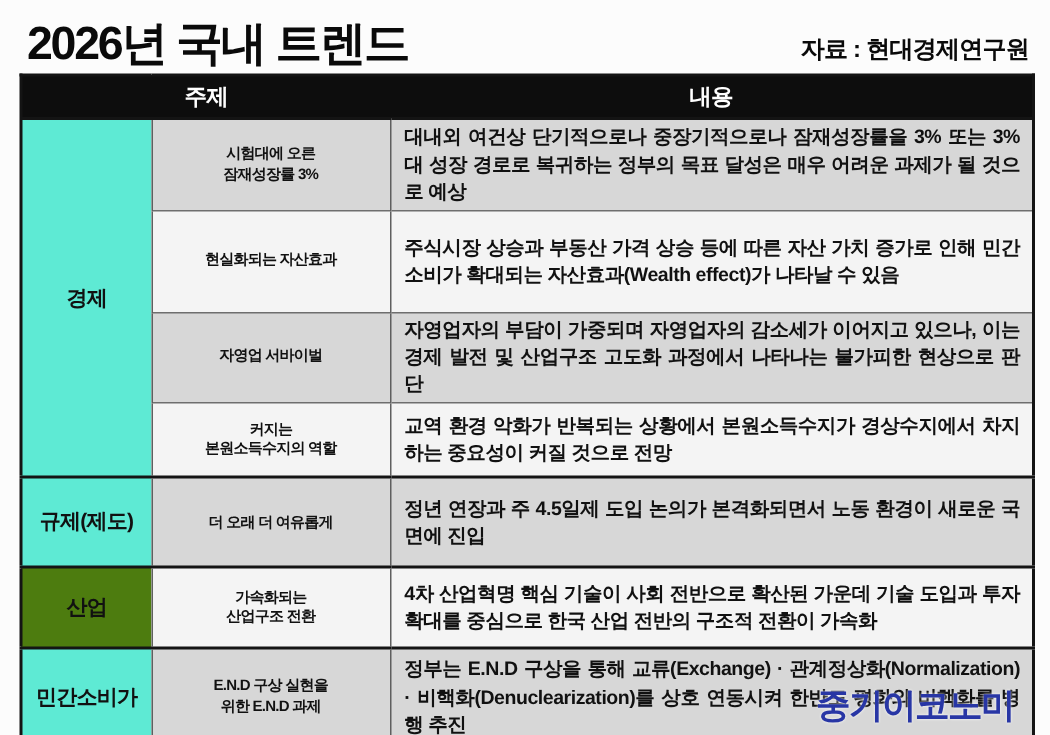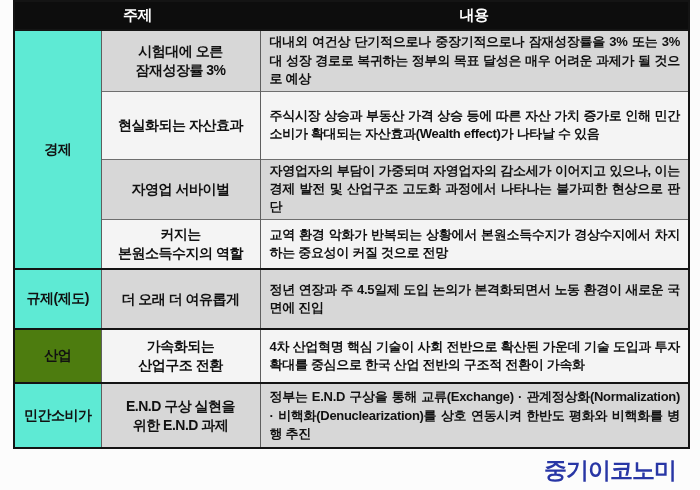--- a/index.html
+++ b/index.html
@@ -45,21 +45,21 @@
     border-bottom: 2px solid #141414;
   }
 
   td { box-sizing: border-box; vertical-align: middle; color: #111; }
 
   td.cat {
     text-align: center; font-weight: 800; font-size: 14px;
     letter-spacing: -0.5px;
   }
   td.topic {
-    text-align: center; font-weight: 800; font-size: 14px;
+    text-align: center; font-weight: 800; font-size: 10px;
     letter-spacing: -0.5px; white-space: pre-line; line-height: 1.35;
     border-left: 1px solid #5f5f5f;
     padding: 0 4px;
   }
   td.content {
     text-align: justify; font-weight: 700; font-size: 13px;
     letter-spacing: -0.3px; line-height: 1.42;
     border-left: 1px solid #5f5f5f;
     padding: 2px 8px 2px 9px;
   }
@@ -86,20 +86,24 @@
     font-size: 23px; font-weight: 900; color: #2836a5;
     letter-spacing: -1px; z-index: 5;
     text-shadow: 0 0 2px #fcfcfc;
   }
 </style>
 </head>
 <body>
 
 <div class="page">
 
+  <div class="top">
+    <div class="title">2026년 국내 트렌드</div>
+    <div class="source">자료 : 현대경제연구원</div>
+  </div>
 
   <table class="trend">
     <colgroup>
         <col class="c-cat">
         <col class="c-top">
         <col class="c-con">
       </colgroup>
     <thead>
       <tr>
         <th colspan="2">주제</th>

